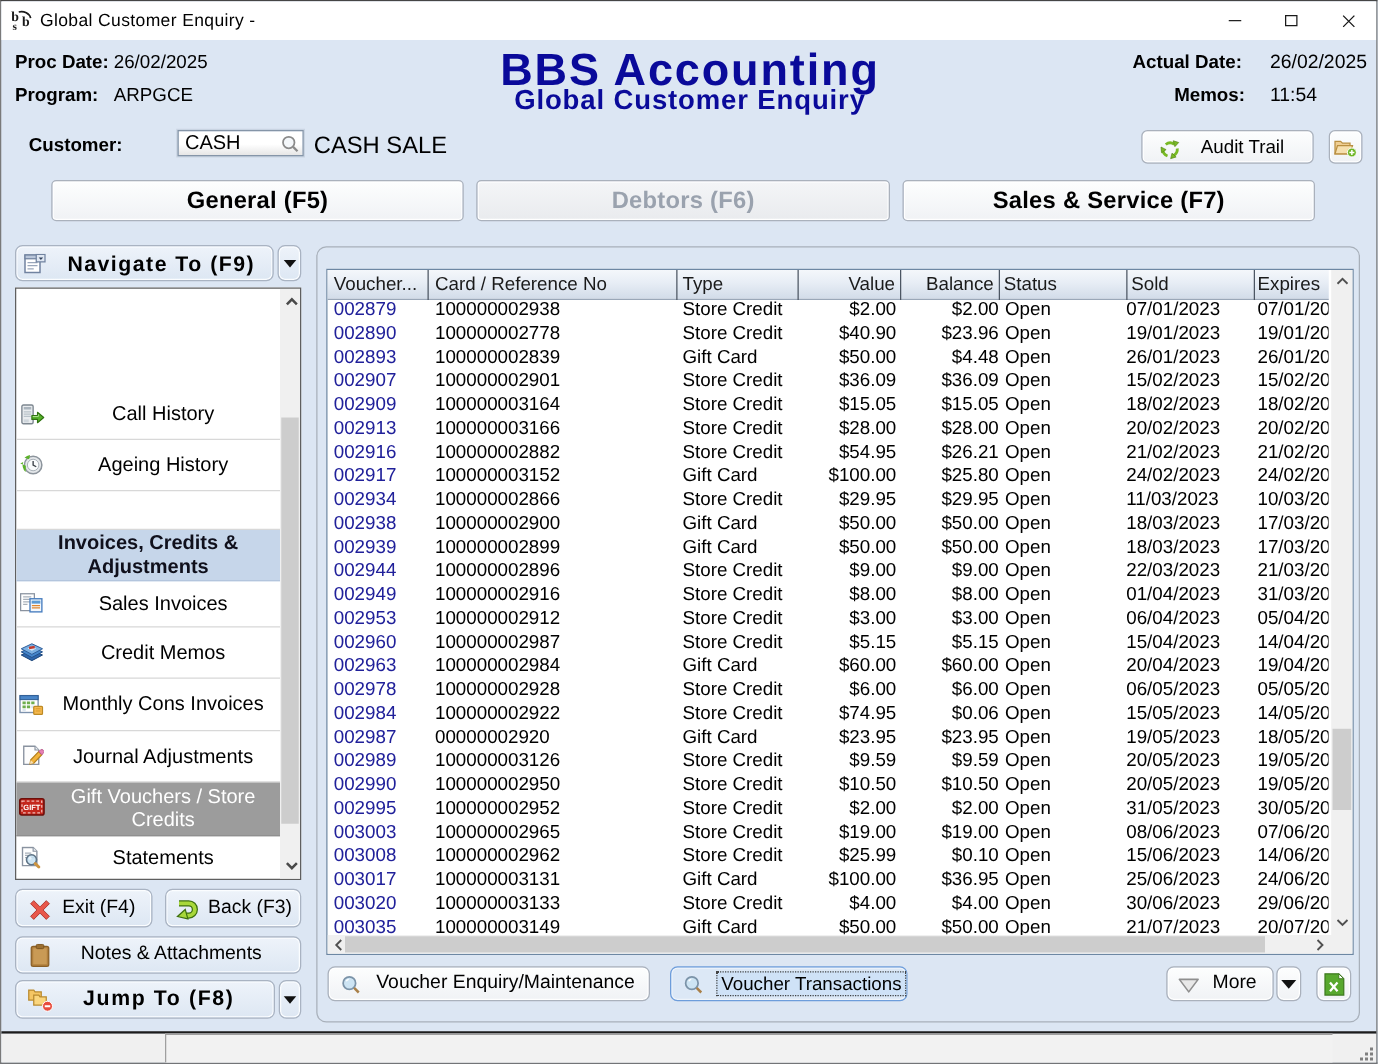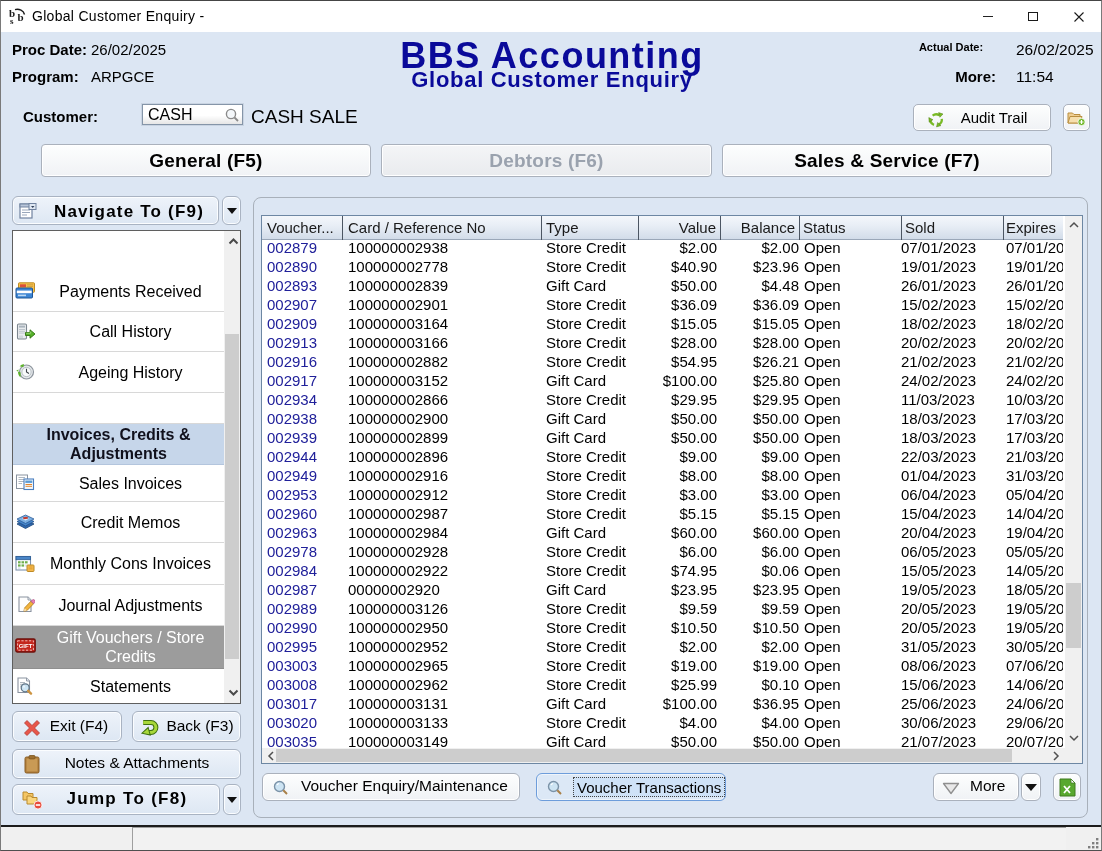--- a/index.html
+++ b/index.html
@@ -57,23 +57,23 @@
       <path d="M0.5 0.5 L9.5 9.5 M9.5 0.5 L0.5 9.5" stroke="#1a1a1a" stroke-width="1.1"></path>
     </svg>
 </div>
 
 <div class="abs b" style="left:11px;top:40px;font-size:15px">Proc Date:</div>
 <div class="abs" style="left:90px;top:40px;font-size:15px">26/02/2025</div>
 <div class="abs b" style="left:11px;top:67px;font-size:15px">Program:</div>
 <div class="abs" style="left:90px;top:67px;font-size:15px">ARPGCE</div>
 <div class="abs b" style="left:0;top:34px;width:1102px;text-align:center;font-size:36px;letter-spacing:1.5px;color:#0a0a9a">BBS Accounting</div>
 <div class="abs b" style="left:0;top:66px;width:1102px;text-align:center;font-size:22px;letter-spacing:0.7px;color:#0a0a9a">Global Customer Enquiry</div>
-<div class="abs b" style="left:905px;top:40px;width:90px;text-align:center;font-size:11px">Actual Date:</div>
+<div class="abs b" style="left:905px;top:40px;width:90px;text-align:left;font-size:15px">Actual Date:</div>
 <div class="abs" style="left:1015px;top:40px;font-size:15.5px">26/02/2025</div>
-<div class="abs b" style="left:905px;top:67px;width:90px;text-align:right;font-size:15px">More:</div>
+<div class="abs b" style="left:905px;top:67px;width:90px;text-align:right;font-size:15px">Memos:</div>
 <div class="abs" style="left:1015px;top:67px;font-size:15.5px">11:54</div>
 
 <div class="abs b" style="left:22px;top:107px;font-size:15px">Customer:</div>
 <div class="abs" style="left:141px;top:103px;width:101px;height:21px;border:1px solid #8595a8;background:linear-gradient(180deg,#ffffff 55%,#e6e6e6);box-shadow:0 0 0 1px #c9d4e2">
   <span style="position:absolute;left:5px;top:1px;font-size:16px;line-height:18px">CASH</span>
   <svg style="position:absolute;right:2px;top:2px" width="16" height="16" viewBox="0 0 16 16">
       <circle cx="7" cy="7" r="4.6" fill="#f4f7fa" stroke="#8a8a8a" stroke-width="1.4"></circle>
       <line x1="10.5" y1="10.5" x2="14" y2="14" stroke="#8a8a8a" stroke-width="1.8"></line>
     </svg>
 </div>
@@ -116,28 +116,20 @@
     <path d="M3 7 H11 M3 9.5 H11 M3 12 H8" stroke="#9aa7bb" stroke-width="1"></path>
     <rect x="10" y="0.5" width="7" height="6" fill="#dfe7f2" stroke="#7183a0" stroke-width="1"></rect>
     <path d="M12 3 L15.5 3 L13.7 5 Z" fill="#33425c"></path>
   </svg>
   <span class="b" style="position:absolute;left:30px;top:5px;width:172px;text-align:center;font-size:17px;letter-spacing:1.2px">Navigate To (F9)</span>
 </div>
 <div class="btnblue ctr" style="left:221px;top:195px;width:19px;height:29px">
   <div style="width:0;height:0;border-left:5px solid transparent;border-right:5px solid transparent;border-top:6px solid #111"></div>
 </div>
 <div id="navlist">
-<div class="item" style="top:40px;height:41px"><svg width="21" height="17" viewBox="0 0 21 17">
-        <rect x="3.5" y="0.8" width="16" height="9.5" rx="0.8" fill="#f7c04a" stroke="#bd8a24" stroke-width="1"></rect>
-        <rect x="5" y="2.3" width="6" height="3" fill="#d94f3a"></rect>
-        <path d="M12 2.8 H18 M12 4.4 H18" stroke="#c89a3e" stroke-width="0.9"></path>
-        <rect x="1" y="6" width="16.5" height="10" rx="1" fill="#3c85d4" stroke="#1f5696" stroke-width="1"></rect>
-        <rect x="1.8" y="8.6" width="14.9" height="2.6" fill="#fff"></rect>
-        <rect x="3" y="12.6" width="8" height="1.6" fill="#bcd9f4"></rect>
-      </svg>Payments Received</div>
 <div class="item" style="top:81px;height:40px"><svg width="21" height="18" viewBox="0 0 21 18">
         <rect x="2.5" y="1" width="9" height="15" rx="1.2" fill="#e9ecef" stroke="#7d8790" stroke-width="1.1"></rect>
         <rect x="4" y="2.6" width="6" height="2" fill="#aab4bd"></rect>
         <path d="M4 6.5 H10 M4 8.3 H10 M4 10.1 H10" stroke="#b9c2ca" stroke-width="0.9"></path>
         <rect x="4" y="12.5" width="4" height="2.4" fill="#cfd6dc"></rect>
         <path d="M10.5 9.5 H15 V6.8 L20 11 L15 15.2 V12.5 H10.5 Z" fill="#57b22b" stroke="#2f7210" stroke-width="0.9" stroke-linejoin="round"></path>
         <path d="M11.2 10.2 H15.7 V8.5" stroke="#a8dd8a" stroke-width="0.8" fill="none"></path>
       </svg>Call History</div>
 <div class="item" style="top:121px;height:41px"><svg width="20" height="18" viewBox="0 0 20 18">
         <circle cx="11.5" cy="9" r="7" fill="#e4e7ea" stroke="#8c949c" stroke-width="1.2"></circle>

